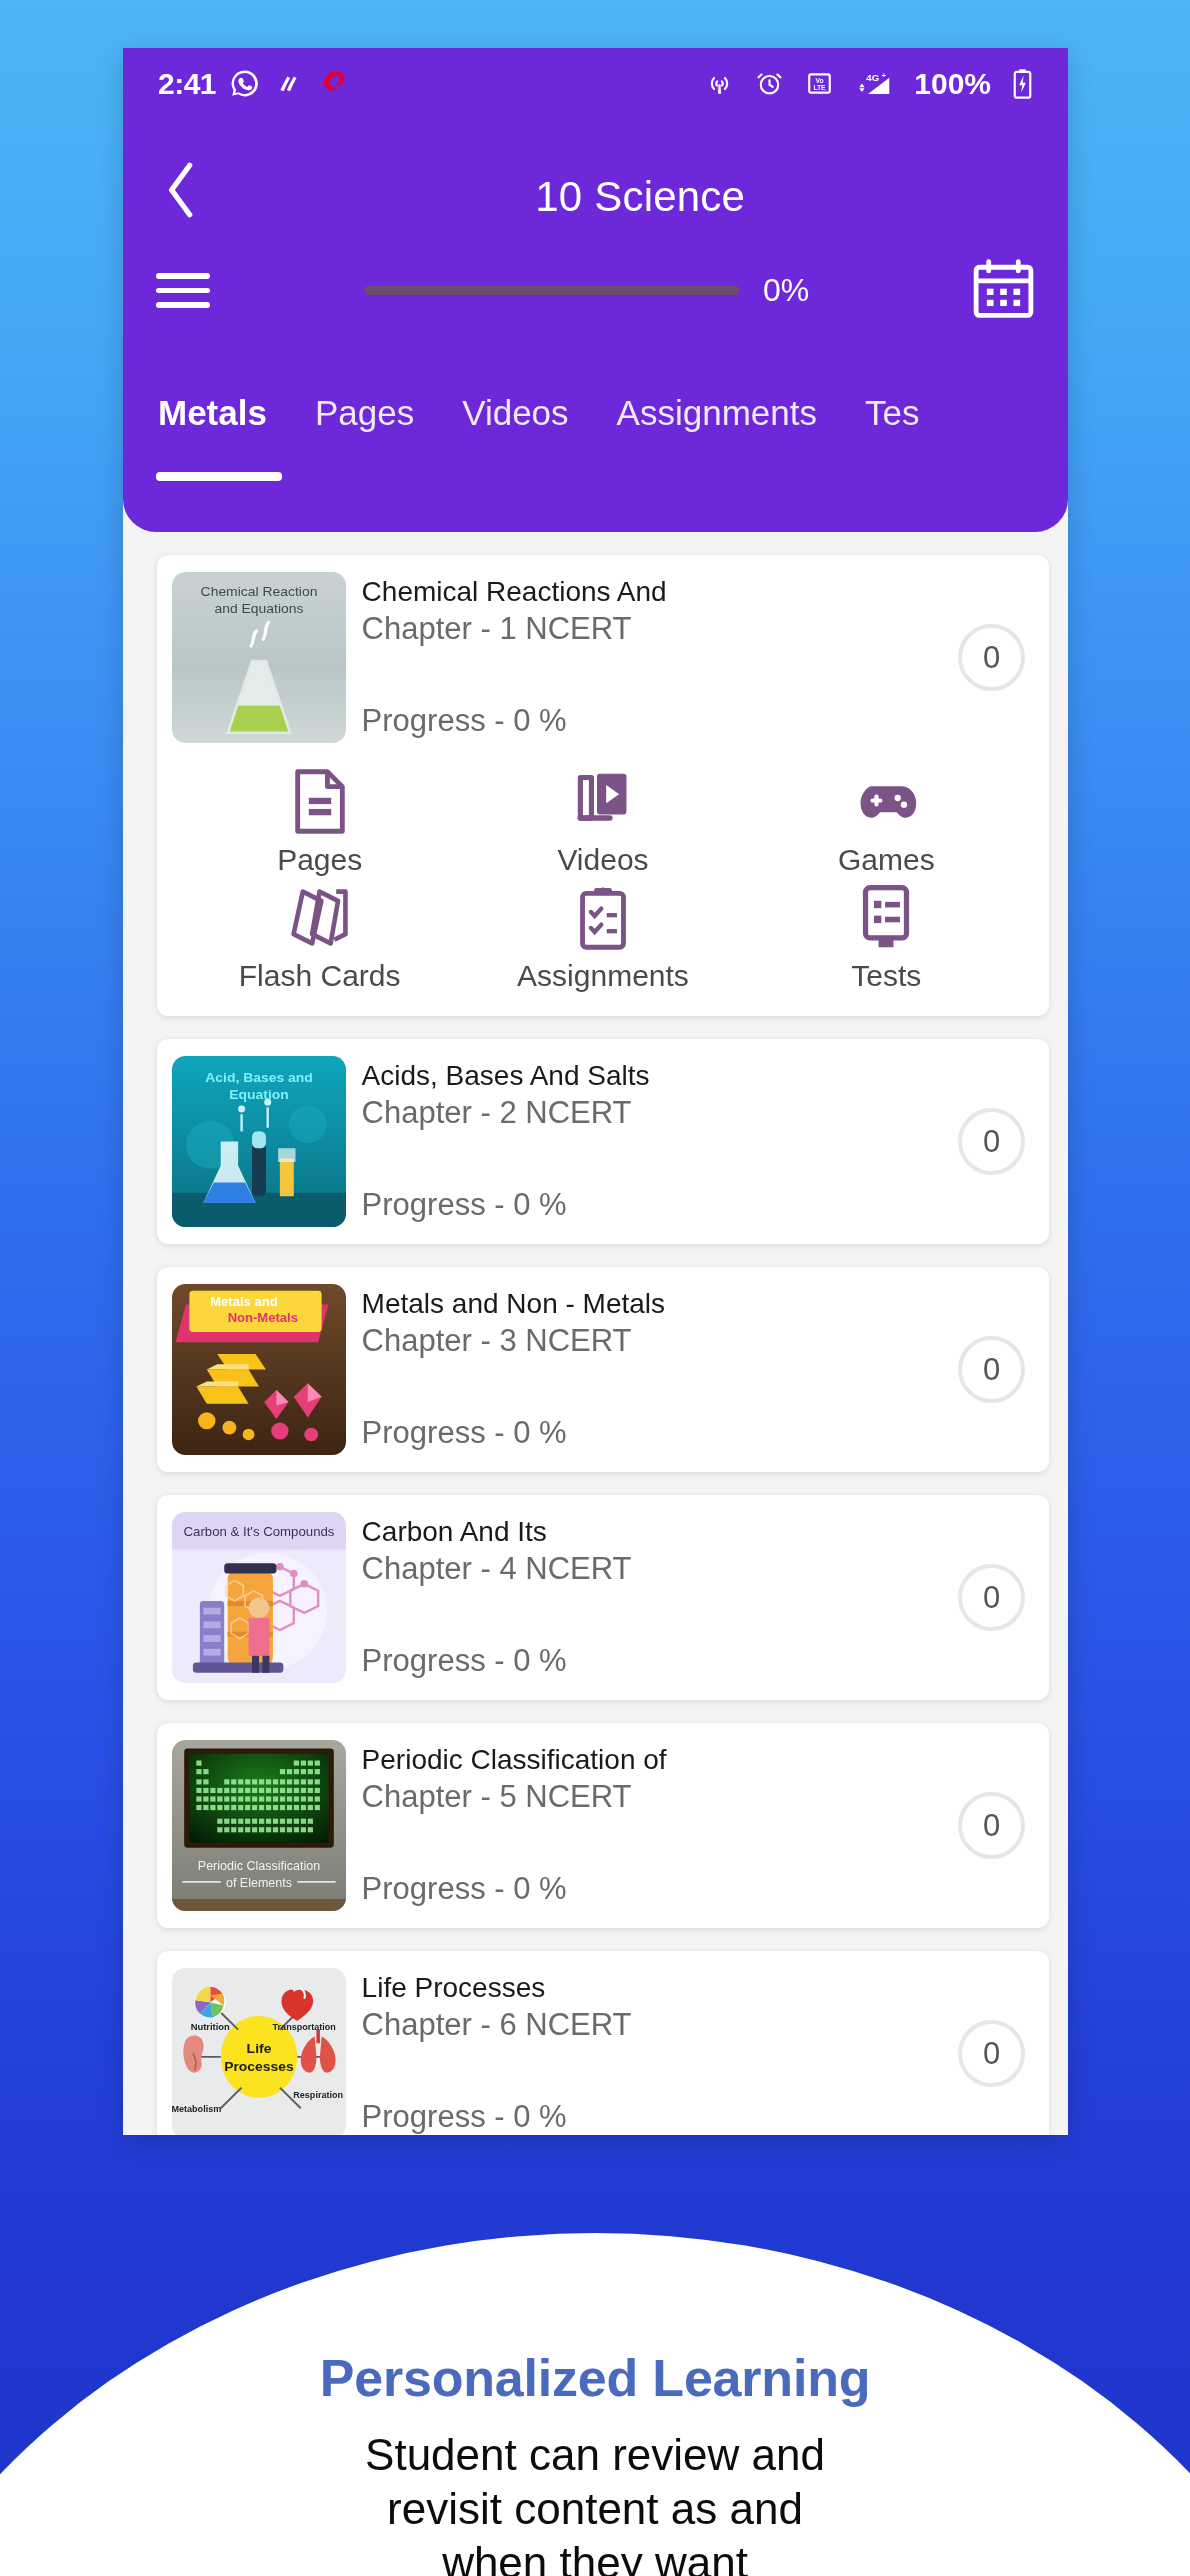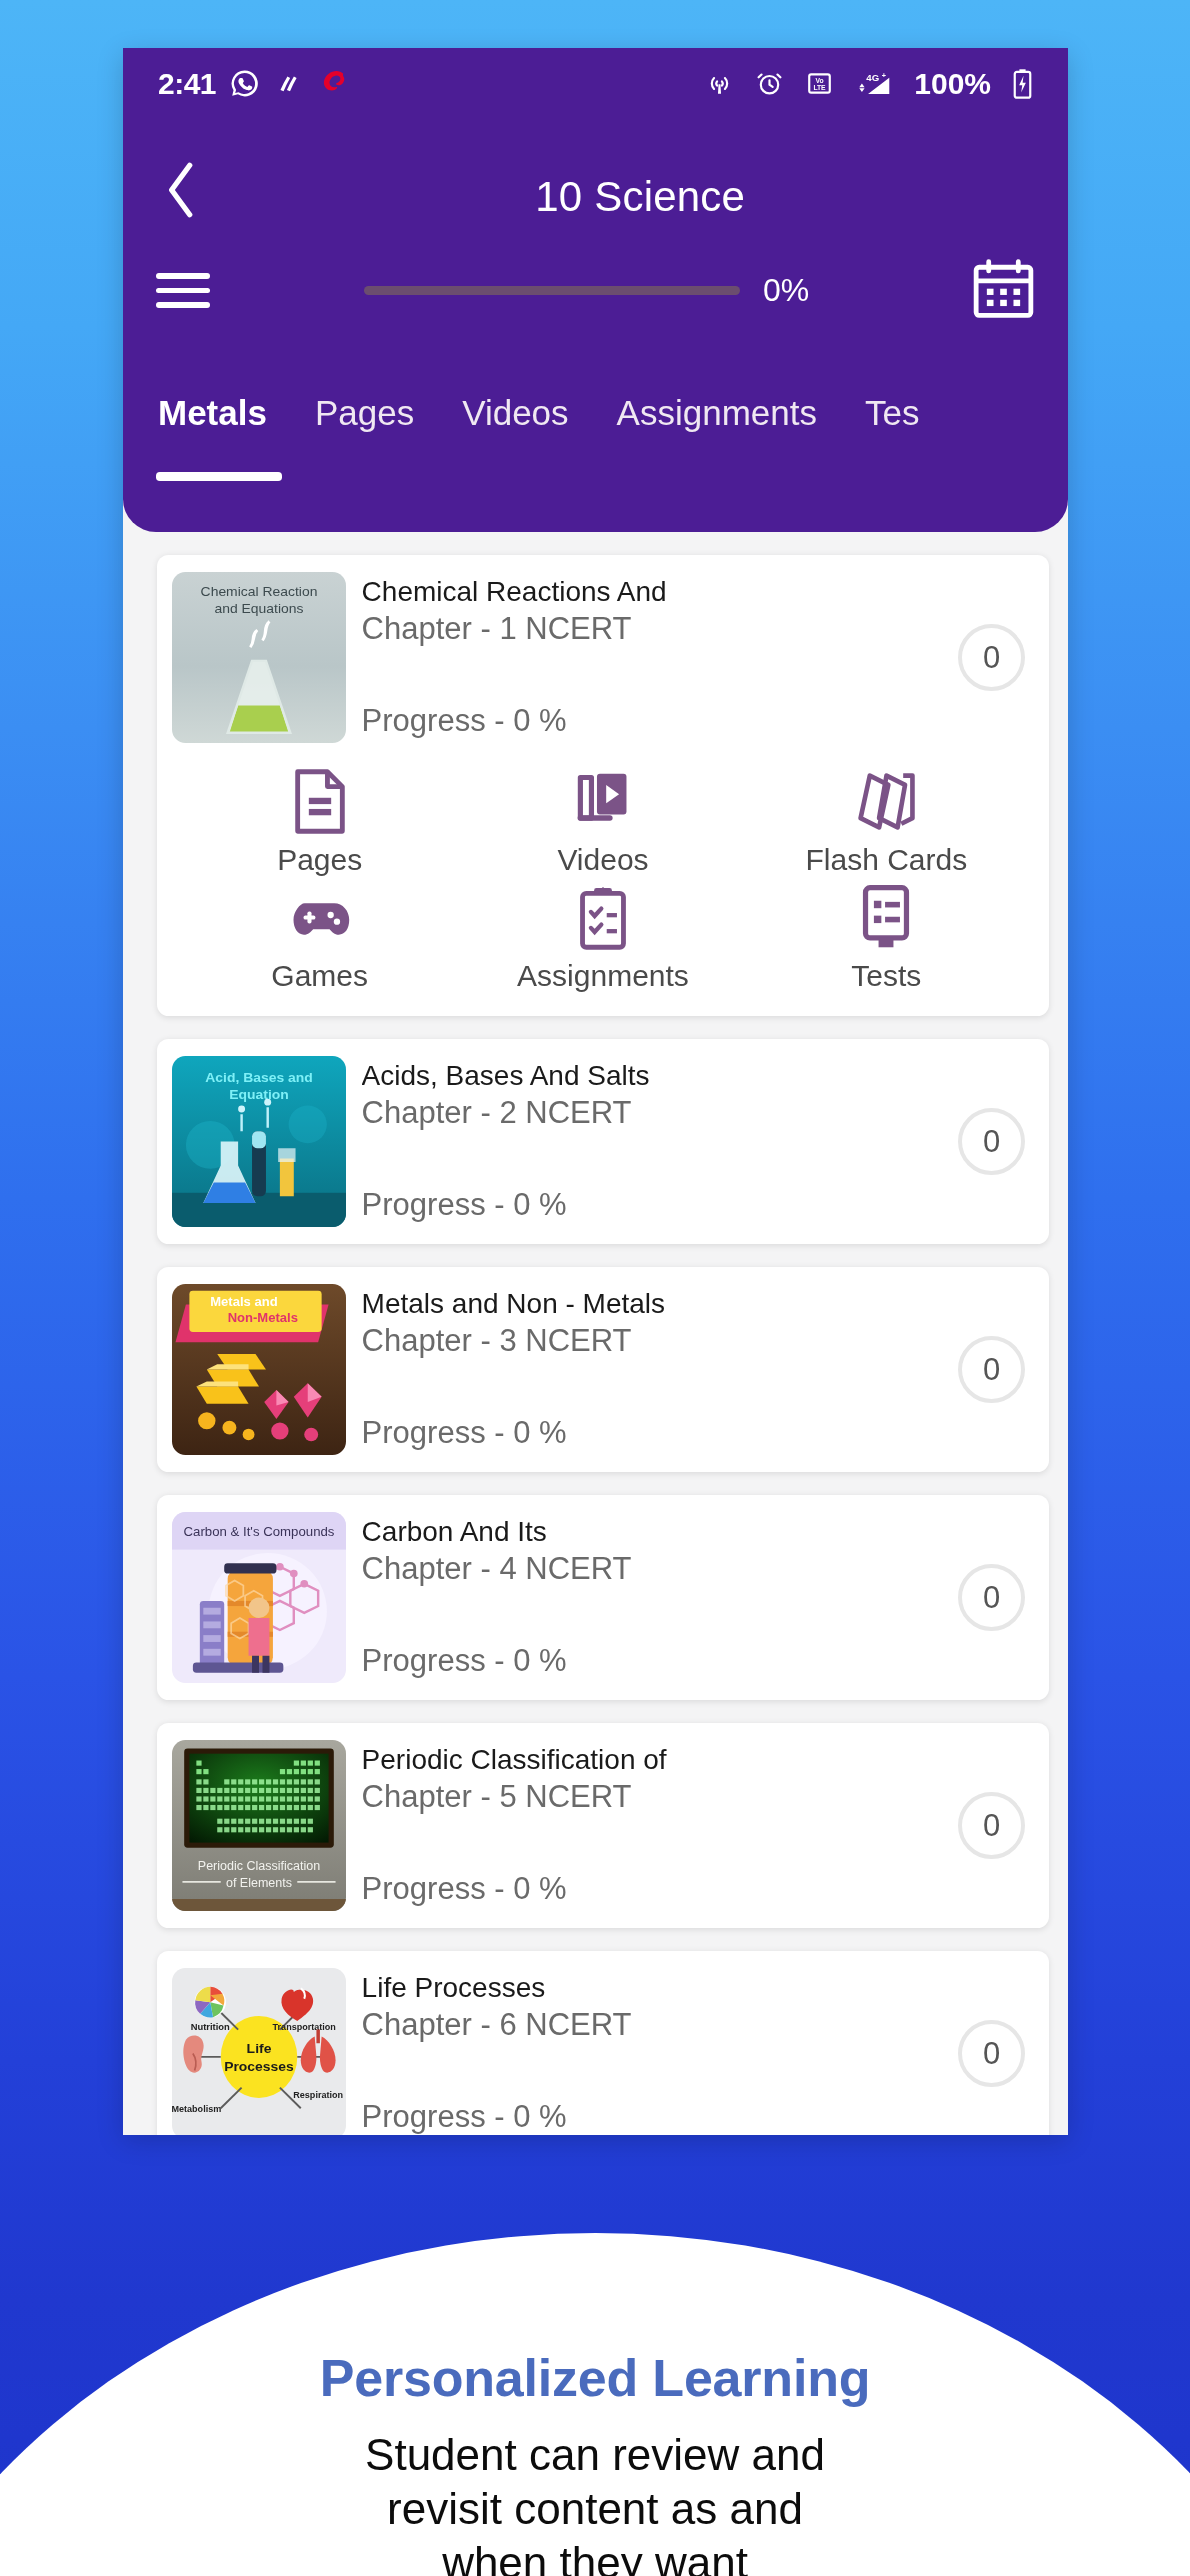--- a/index.html
+++ b/index.html
@@ -57,21 +57,21 @@
     background: #f4f4f5;
     overflow: hidden;
     box-shadow: 0 5.8px 25px rgba(0,0,0,0.18);
   }
 
   
   .app-header {
     position: relative;
     width: 945px;
     height: 484px;
-    background: #4c1d95;
+    background: #6d28d9;
     border-radius: 0 0 33px 33px;
     overflow: hidden;
   }
 
   
   .statusbar {
     position: absolute; left: 0; top: 0;
     width: 945px; height: 71px;
     display: flex; align-items: center;
     padding: 0 35px;
@@ -417,43 +417,43 @@
                   <path d="M4 4h6v22H4z" fill="none" stroke="#7b5387" stroke-width="2.8" stroke-linejoin="round"></path>
                   <rect x="13" y="2" width="16" height="22" rx="1.6" fill="#7b5387"></rect>
                   <path d="M18 8l7 5-7 5z" fill="#fff"></path>
                   <path d="M4 26h16" stroke="#7b5387" stroke-width="3" stroke-linecap="round"></path>
                 </svg>
             </span>
             <span class="action-label">Videos</span>
           </div>
           <div class="action">
             <span class="action-ico">
-              <svg width="63" height="63" viewBox="0 0 34 34">
-                  <g fill="none" stroke="#7b5387" stroke-width="2.5" stroke-linejoin="round">
-                    <path d="M8 3 3 26l10 5 5-23z"></path>
-                    <path d="M17 3l-4 23 10 5 4-23z"></path>
-                    <path d="M26 3h5v23l-6 3"></path>
-                  </g>
-                </svg>
-            </span>
-            <span class="action-label">Flash Cards</span>
-          </div>
-          <div class="action">
-            <span class="action-ico">
               <svg width="67" height="52" viewBox="0 0 36 28">
                   <path d="M10 6h16c4.4 0 8 4 8 9s-2.4 8-5.6 8c-2.4 0-3.6-1.6-5-3h-8.8c-1.4 1.4-2.6 3-5 3C6.4 23 4 19.6 4 15s3.6-9 6-9z" fill="#7b5387"></path>
                   <g fill="#fff">
                     <rect x="9.4" y="12.6" width="6.4" height="2.2" rx="1"></rect>
                     <rect x="11.5" y="10.5" width="2.2" height="6.4" rx="1"></rect>
                     <circle cx="24" cy="12.4" r="1.7"></circle>
                     <circle cx="27.4" cy="16" r="1.7"></circle>
                   </g>
                 </svg>
             </span>
             <span class="action-label">Games</span>
+          </div>
+          <div class="action">
+            <span class="action-ico">
+              <svg width="63" height="63" viewBox="0 0 34 34">
+                  <g fill="none" stroke="#7b5387" stroke-width="2.5" stroke-linejoin="round">
+                    <path d="M8 3 3 26l10 5 5-23z"></path>
+                    <path d="M17 3l-4 23 10 5 4-23z"></path>
+                    <path d="M26 3h5v23l-6 3"></path>
+                  </g>
+                </svg>
+            </span>
+            <span class="action-label">Flash Cards</span>
           </div>
           <div class="action">
             <span class="action-ico">
               <svg width="54" height="67" viewBox="0 0 28 36">
                   <rect x="3" y="5" width="22" height="29" rx="2" fill="none" stroke="#7b5387" stroke-width="2.6"></rect>
                   <path d="M10.5 5V3.5h7V5" fill="none" stroke="#7b5387" stroke-width="2.6" stroke-linejoin="round"></path>
                   <path d="M14 1.6l2.4 2.2h-4.8z" fill="#7b5387"></path>
                   <g stroke="#7b5387" stroke-width="2.3" fill="none" stroke-linecap="round">
                     <path d="M7.5 15l2 2.2 3.6-4"></path>
                     <path d="M7.5 23.6l2 2.2 3.6-4"></path>

